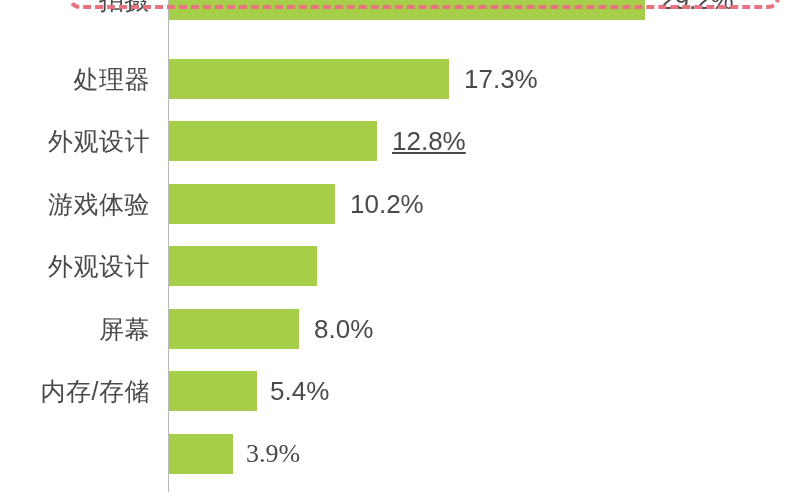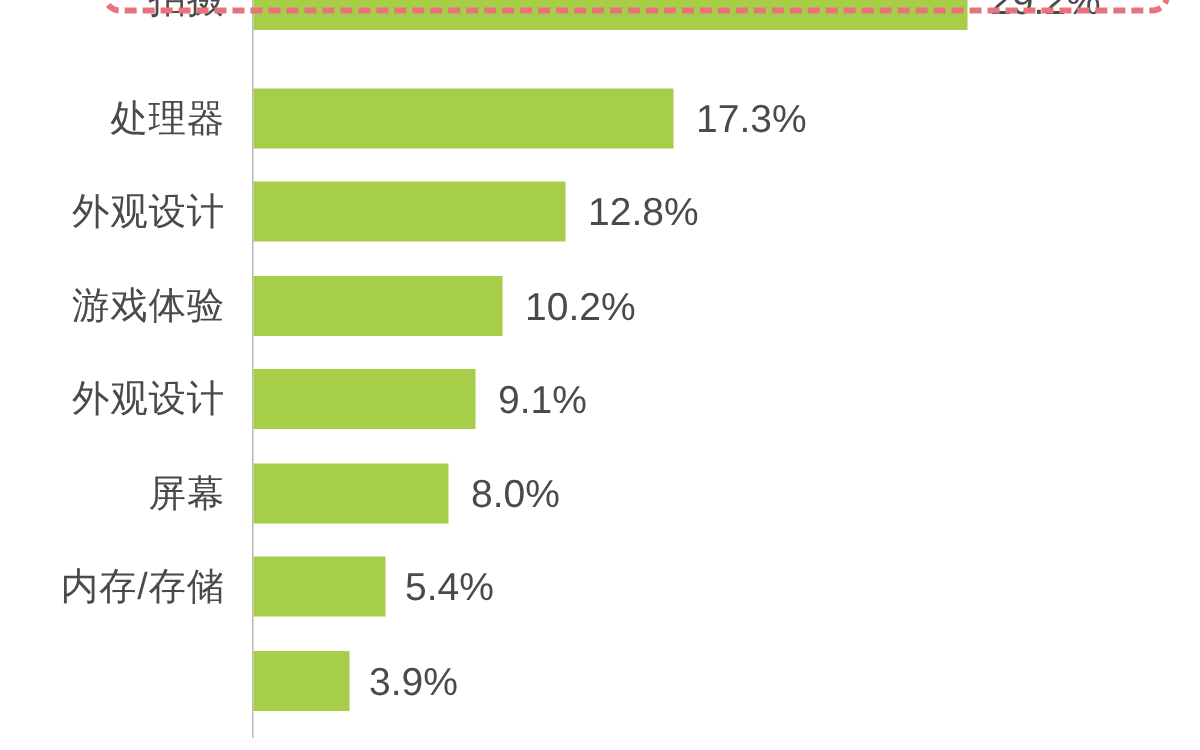--- a/index.html
+++ b/index.html
@@ -110,46 +110,45 @@
 
     <div class="bar-row" style="top:48px;">
       <div class="cat-label">处理器</div>
       <div class="bar" style="width:280px;"></div>
       <div class="value-label" style="left:464px;">17.3%</div>
     </div>
 
     <div class="bar-row" style="top:110px;">
       <div class="cat-label">外观设计</div>
       <div class="bar" style="width:208px;"></div>
-      <div class="value-label" style="left:392px;">12.8%</div>
+      <div class="value-label" style="left:392px;text-decoration:underline;">12.8%</div>
     </div>
 
     <div class="bar-row" style="top:173px;">
       <div class="cat-label">游戏体验</div>
       <div class="bar" style="width:166px;"></div>
       <div class="value-label" style="left:350px;">10.2%</div>
     </div>
 
     <div class="bar-row" style="top:235px;">
       <div class="cat-label">外观设计</div>
       <div class="bar" style="width:148px;"></div>
-      <div class="value-label" style="left:332px;">9.1%</div>
     </div>
 
     <div class="bar-row" style="top:298px;">
       <div class="cat-label">屏幕</div>
       <div class="bar" style="width:130px;"></div>
       <div class="value-label" style="left:314px;">8.0%</div>
     </div>
 
     <div class="bar-row" style="top:360px;">
       <div class="cat-label">内存/存储</div>
       <div class="bar" style="width:88px;"></div>
       <div class="value-label" style="left:270px;">5.4%</div>
     </div>
 
     <div class="bar-row" style="top:423px;">
       <div class="bar" style="width:64px;"></div>
-      <div class="value-label" style="left:246px;">3.9%</div>
+      <div class="value-label" style="left:246px;font-family:Liberation Serif, serif;">3.9%</div>
     </div>
 
   </div>
 </div>
 
 </body></html>

